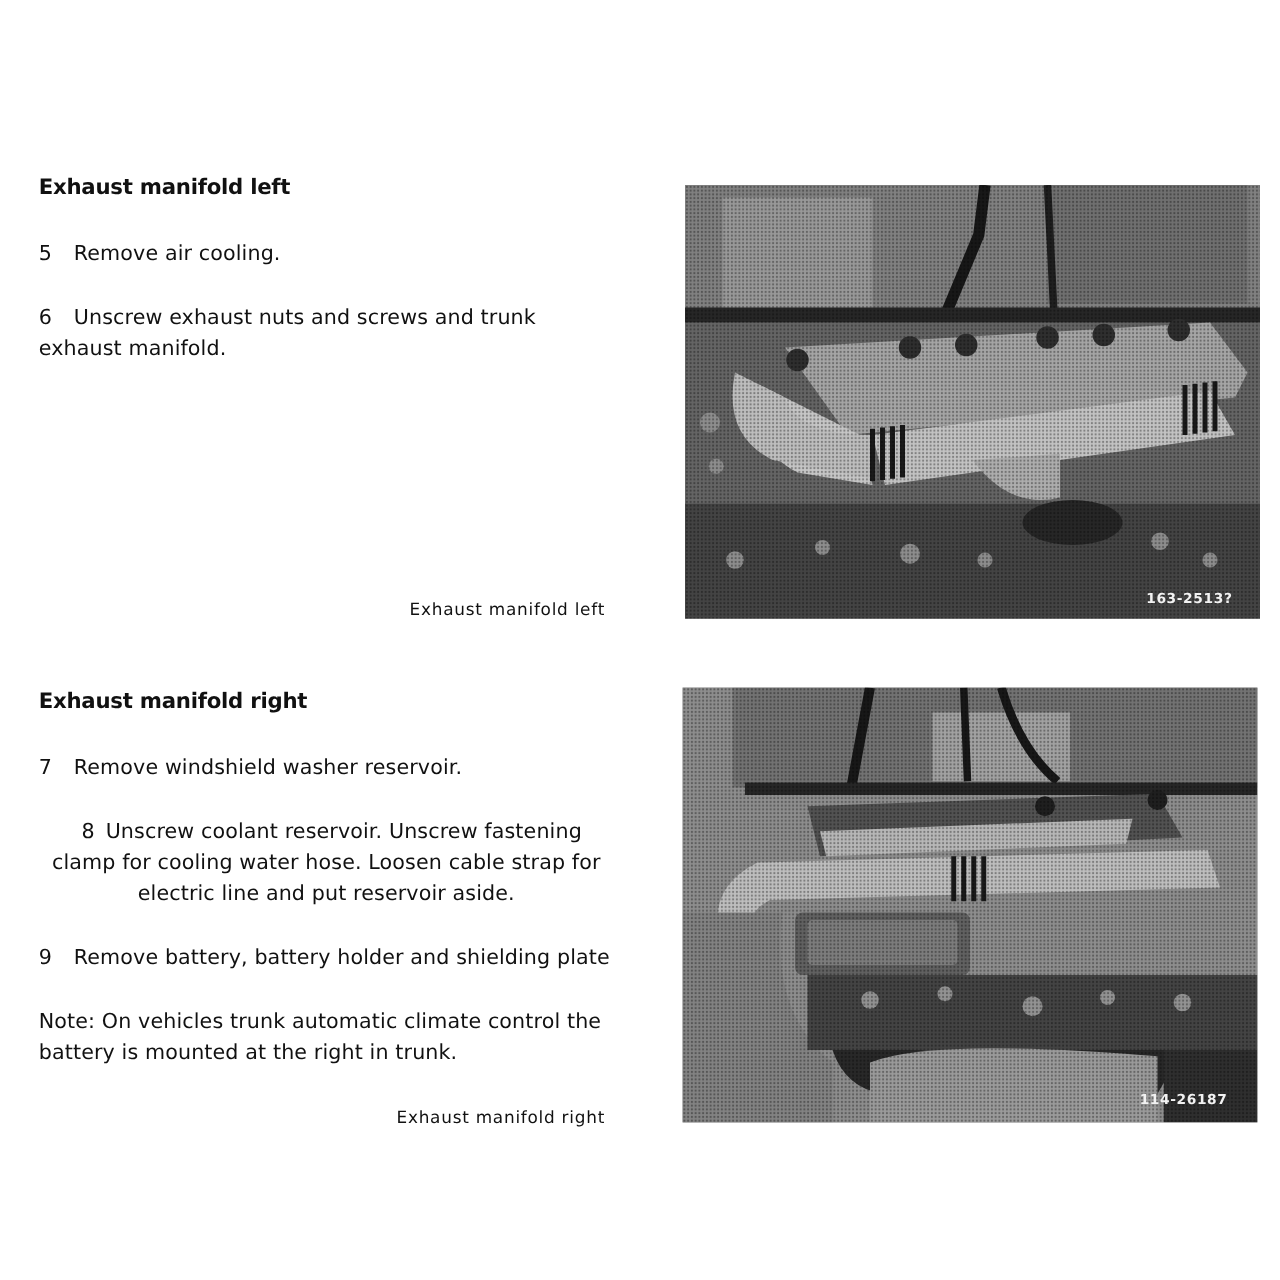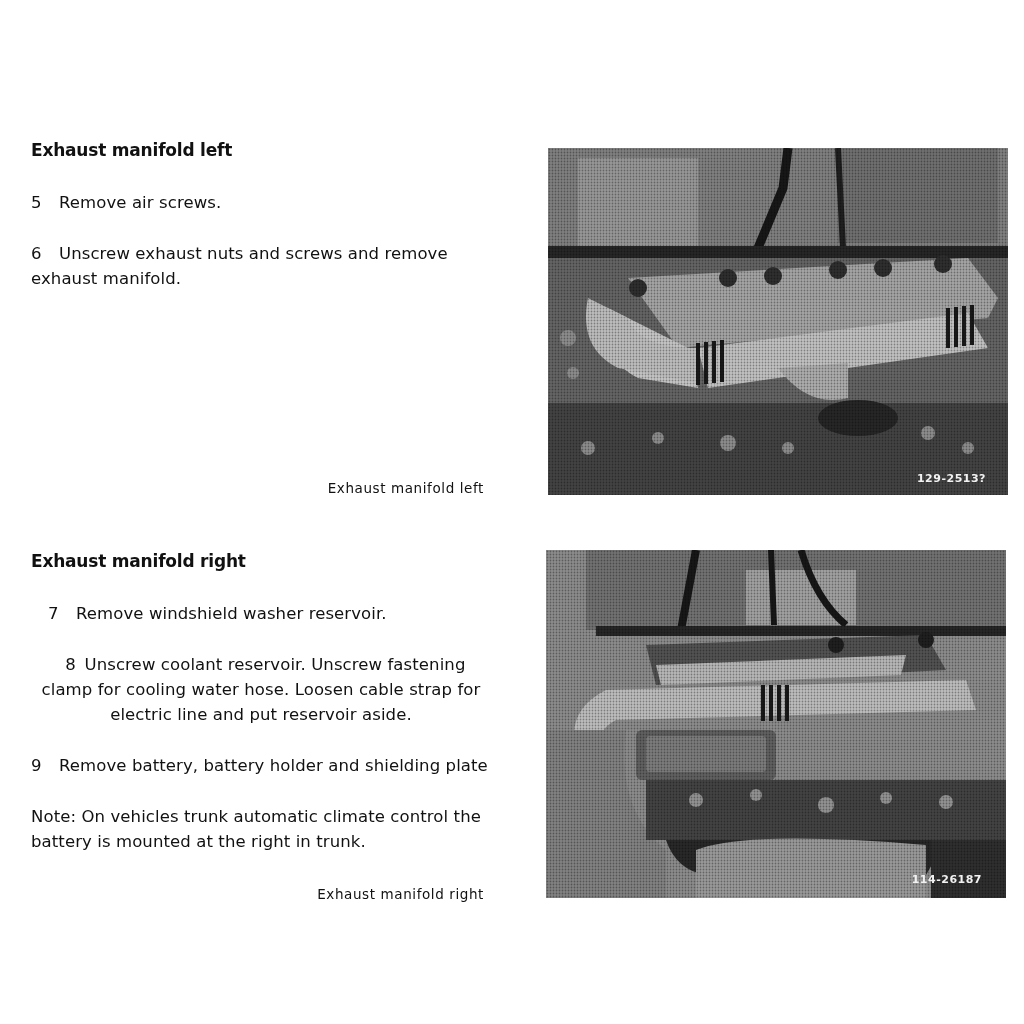--- a/index.html
+++ b/index.html
@@ -65,25 +65,25 @@
       color: #f2f2f2;
       letter-spacing: 0.5px;
     }
   </style>
 </head>
 <body>
 
 <h2 class="section-title" style="top:140px;">Exhaust manifold left</h2>
 
 <p class="para" style="top:190px;">
-  <span class="num">5</span><span>Remove air screws.</span>
+  <span class="num">5</span><span>Remove air cooling.</span>
 </p>
 
 <p class="para" style="top:241px; width:430px;">
-  <span class="num">6</span><span>Unscrew exhaust nuts and screws and remove exhaust manifold.</span>
+  <span class="num">6</span><span>Unscrew exhaust nuts and screws and trunk exhaust manifold.</span>
 </p>
 
 <div class="caption" style="top:480px; right:540px;">Exhaust manifold left</div>
 
 <div class="photo" style="left:548px; top:148px; width:460px; height:347px;">
   <svg viewBox="0 0 460 347" preserveAspectRatio="none">
     <defs>
       <pattern id="dots1" width="3" height="3" patternUnits="userSpaceOnUse">
         <rect width="3" height="3" fill="#000" opacity="0.08"></rect>
         <circle cx="1.5" cy="1.5" r="0.9" fill="#000" opacity="0.35"></circle>
@@ -131,26 +131,26 @@
         <circle cx="110" cy="290" r="6"></circle>
       <circle cx="180" cy="295" r="8"></circle>
         <circle cx="240" cy="300" r="6"></circle>
       <circle cx="380" cy="285" r="7"></circle>
         <circle cx="420" cy="300" r="6"></circle>
       <circle cx="20" cy="190" r="8"></circle>
         <circle cx="25" cy="225" r="6"></circle>
     </g>
     <rect x="0" y="0" width="460" height="347" fill="url(#dots1)"></rect>
   </svg>
-  <span class="code" style="right:22px; bottom:10px;">129-2513?</span>
+  <span class="code" style="right:22px; bottom:10px;">163-2513?</span>
 </div>
 
 <h2 class="section-title" style="top:551px;">Exhaust manifold right</h2>
 
-<p class="para" style="top:601px;margin-left:17px;">
+<p class="para" style="top:601px;">
   <span class="num">7</span><span>Remove windshield washer reservoir.</span>
 </p>
 
 <p class="para" style="top:652px; width:460px;text-align:center;">
   <span class="num">8</span><span>Unscrew coolant reservoir. Unscrew fastening clamp for cooling water hose. Loosen cable strap for electric line and put reservoir aside.</span>
 </p>
 
 <p class="para" style="top:753px; width:480px;">
   <span class="num">9</span><span>Remove battery, battery holder and shielding plate</span>
 </p>

